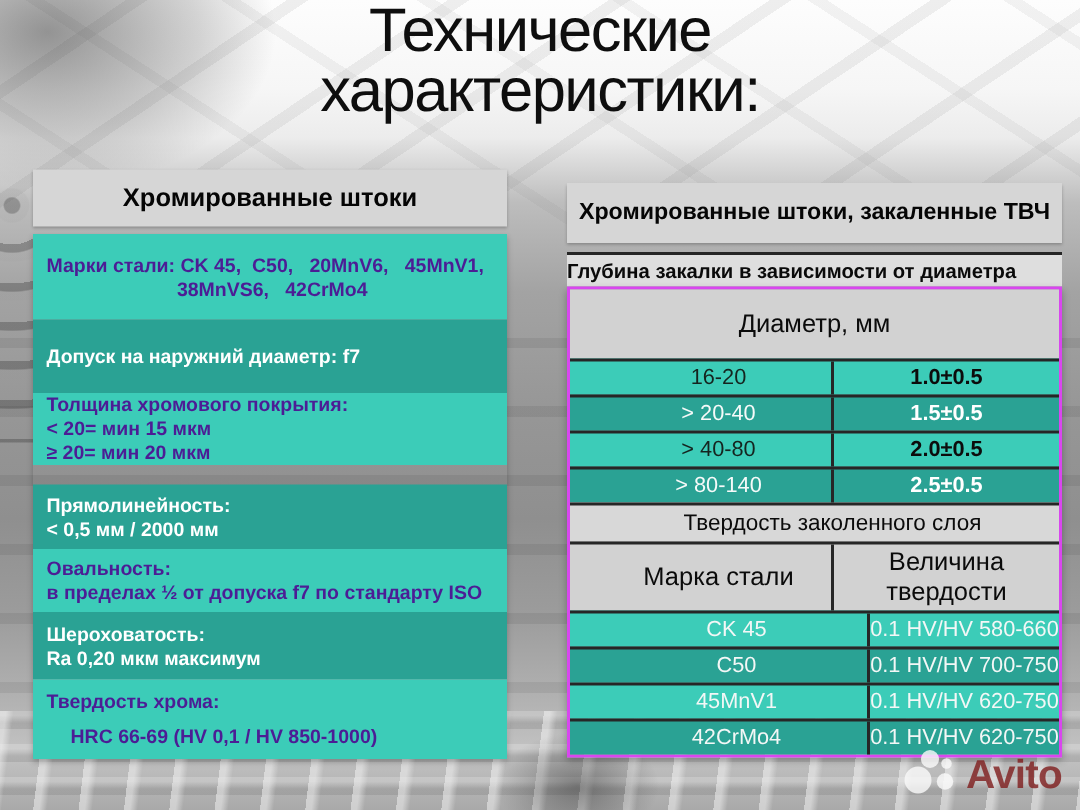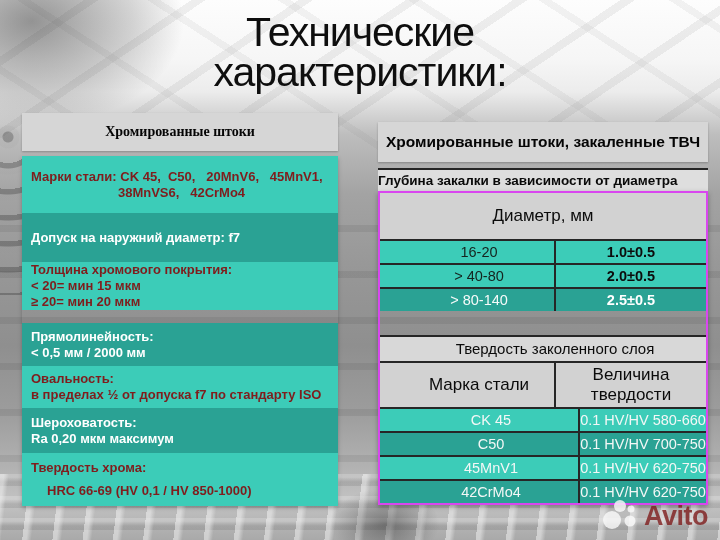--- a/index.html
+++ b/index.html
@@ -21,36 +21,36 @@
   .bg-racks{position:absolute;left:0;top:225px;width:720px;height:260px;opacity:.5;
     background:repeating-linear-gradient(180deg,rgba(0,0,0,.14) 0 7px,transparent 7px 46px);}
   .bg-pipes{position:absolute;left:0;top:474px;width:720px;height:66px;opacity:.8;
     background:
       repeating-linear-gradient(97deg,rgba(255,255,255,.55) 0 4px,transparent 9px 30px),
       repeating-linear-gradient(180deg,rgba(255,255,255,.25) 0 3px,rgba(70,70,70,.18) 8px 12px,transparent 12px 22px);}
   .bg-blob{position:absolute;left:330px;top:488px;width:110px;height:60px;
     background:radial-gradient(ellipse at 50% 60%,rgba(40,40,40,.45),transparent 70%);}
 
   
-  .title{position:absolute;left:0;top:12px;width:720px;text-align:center;
+  .title{position:absolute;left:0;top:0;width:720px;text-align:center;
     font-size:41px;line-height:40px;font-weight:500;letter-spacing:-1px;color:#0e0e0e;}
 
   
   .panel-header{background:#d6d6d6;color:#050505;font-weight:bold;text-align:center;
     display:flex;align-items:center;justify-content:center;box-shadow:0 1px 2px rgba(0,0,0,.25);}
   .light{background:#3cccb8;}
   .dark{background:#2aa294;}
 
   
   .left-panel{position:absolute;left:22px;top:113px;width:316px;}
-  .left-panel .panel-header{height:38px;font-size:14px;font-family:Liberation Serif, serif;}
+  .left-panel .panel-header{height:38px;font-size:17px;}
   .lrows{margin-top:5px;box-shadow:0 2px 4px rgba(0,0,0,.25);}
   .lrow{box-sizing:border-box;padding:0 6px 0 9px;display:flex;flex-direction:column;
     justify-content:center;font-size:13px;line-height:16px;font-weight:bold;}
-  .lrow.light{color:#7f1d1d;}
+  .lrow.light{color:#4c1d95;}
   .lrow.dark{color:#ffffff;}
   .lrow .center{text-align:center;}
   .r1{height:57px;} .r2{height:49px;} .r3{height:48px;} .r4{height:43px;margin-top:13px;}
   .r5{height:42px;} .r6{height:45px;} .r7{height:53px;}
   .r7 .gap{margin-top:7px;padding-left:16px;}
 
   
   .right-panel{position:absolute;left:378px;top:122px;width:330px;}
   .right-panel .panel-header{height:40px;font-size:15.5px;}
   .band{margin-top:6px;border-top:2px solid #252525;background:#dedede;height:21px;
@@ -63,21 +63,21 @@
   .hrow{background:#d2d2d2;color:#0b0b0b;}
   .hrow .rcell{display:flex;flex-direction:column;justify-content:center;align-items:center;
     font-size:17px;line-height:20px;}
   .hrow1{height:46px;} .hrow2{height:44px;}
   .drow{height:22px;font-size:14.5px;line-height:22px;}
   .drow.light .c1{color:#15241f;}
   .drow.light .c2{color:#0c0c0c;font-weight:bold;}
   .drow.dark .c1{color:#f6faf9;}
   .drow.dark .c2{color:#ffffff;font-weight:bold;}
   .drow.wh .c1,.drow.wh .c2{color:#f3f7f6;font-weight:normal;margin-left:24px;}
-  .srow{height:24px;background:#d8d8d8;color:#0b0b0b;font-size:15px;line-height:24px;text-align:center;margin-top:24px;}
+  .srow{height:24px;background:#d8d8d8;color:#0b0b0b;font-size:15px;line-height:24px;text-align:center;}
 
   
   .watermark{position:absolute;right:12px;bottom:10px;display:flex;align-items:flex-end;gap:6px;opacity:.8;}
   .wordmark{color:#7f1d1d;font-size:27px;font-weight:bold;letter-spacing:-.5px;line-height:27px;}
 </style>
 </head>
 <body>
 
 <div class="stage">
 
@@ -134,20 +134,24 @@
 
     <div class="rtable">
       <div class="rrow hrow hrow1">
         <div class="rcell">
           <div>Диаметр, мм</div>
         </div>
       </div>
       <div class="rrow drow light">
         <div class="rcell c1">16-20</div>
         <div class="rcell c2">1.0±0.5</div>
+      </div>
+      <div class="rrow drow dark">
+        <div class="rcell c1">&gt; 20-40</div>
+        <div class="rcell c2">1.5±0.5</div>
       </div>
       <div class="rrow drow light">
         <div class="rcell c1">&gt; 40-80</div>
         <div class="rcell c2">2.0±0.5</div>
       </div>
       <div class="rrow drow dark">
         <div class="rcell c1">&gt; 80-140</div>
         <div class="rcell c2">2.5±0.5</div>
       </div>
 

